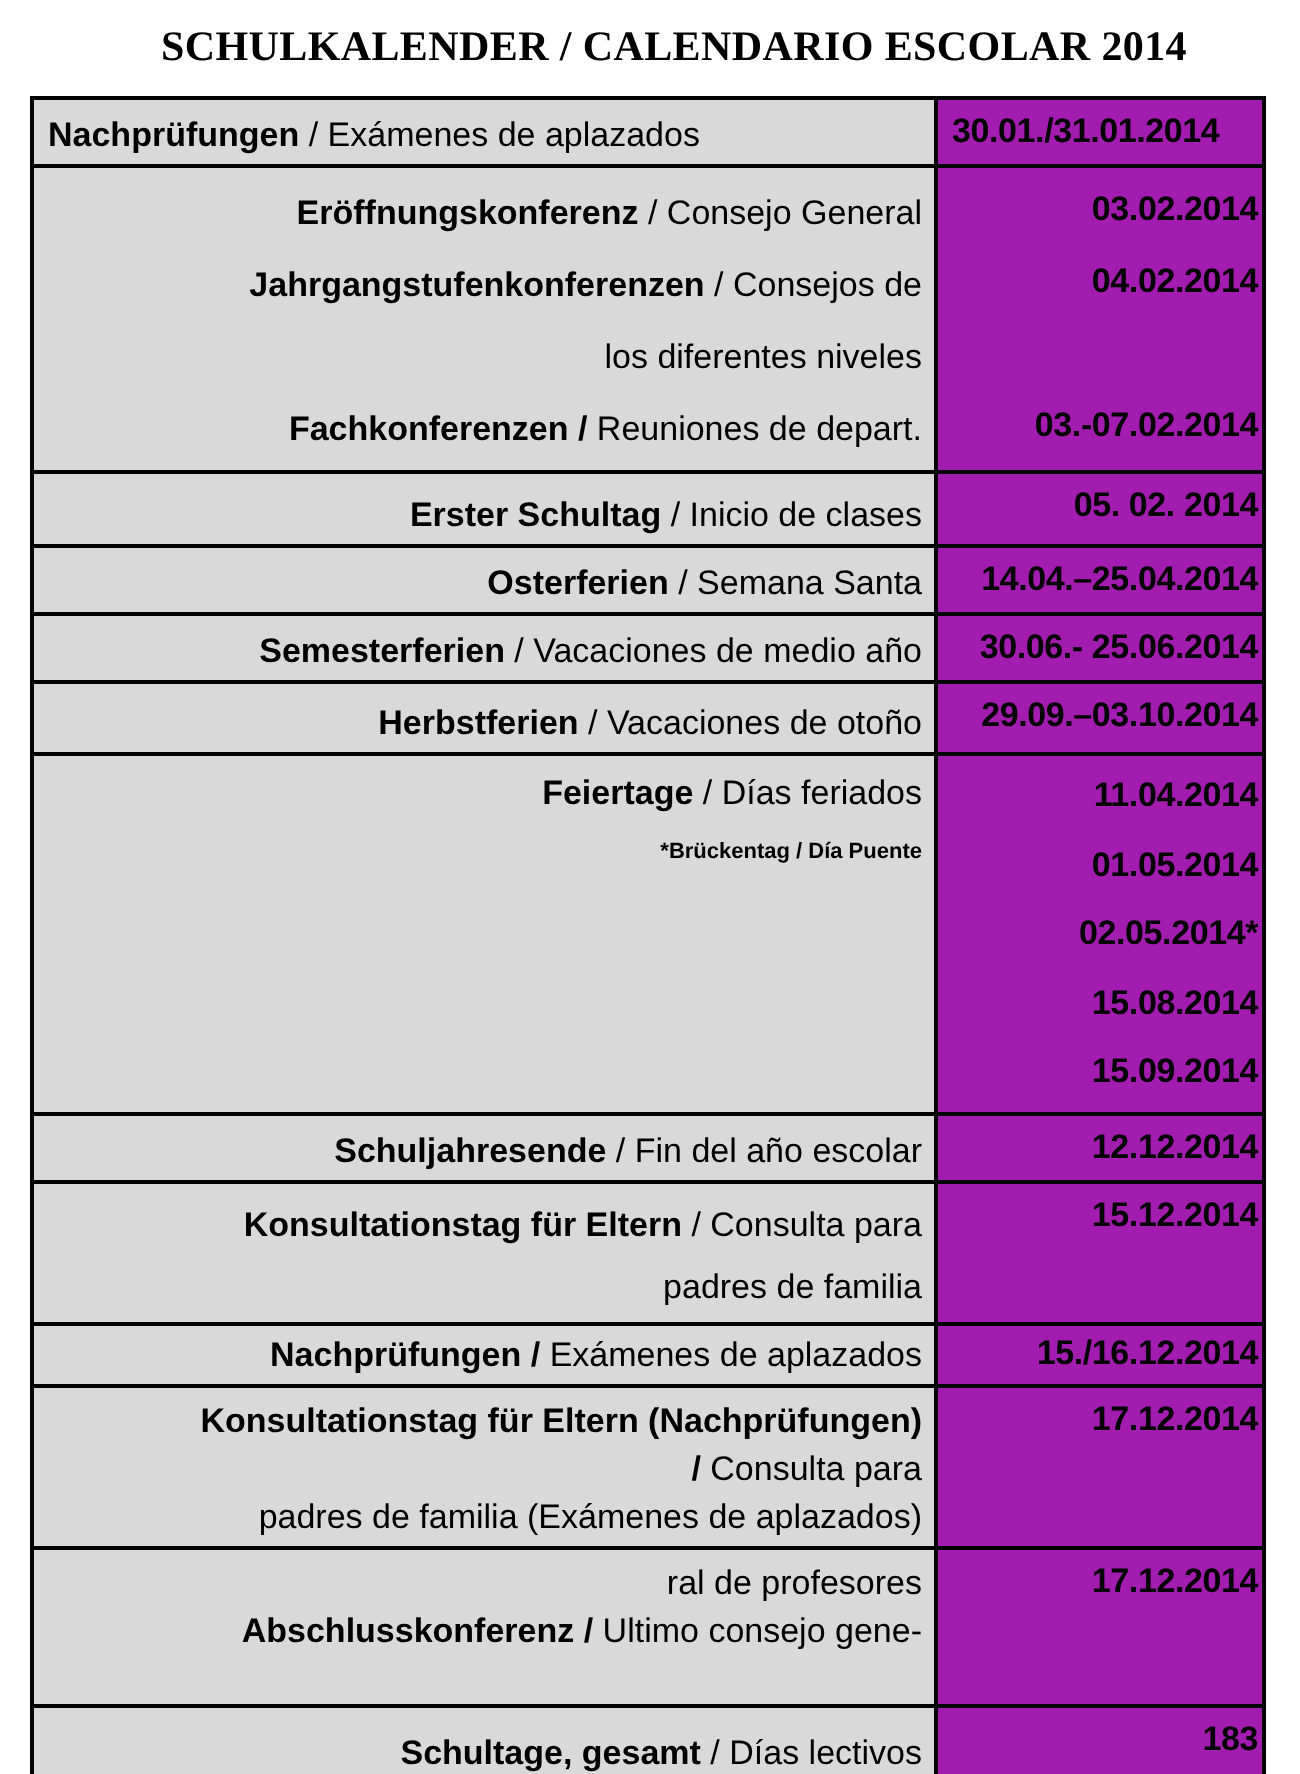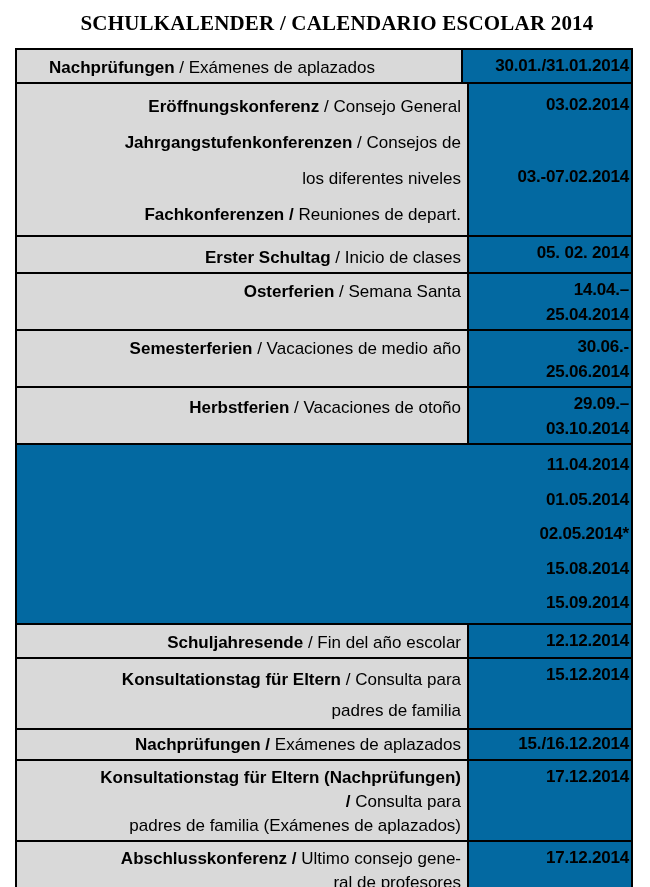--- a/index.html
+++ b/index.html
@@ -37,28 +37,28 @@
     box-sizing: border-box;
     width: 452px;
     background: #d9d9d9;
     border-right: 2px solid #000000;
     padding: 5px 6px 2px 7px;
     font-size: 17px;
   }
   .cr {
     box-sizing: border-box;
     flex: 1;
-    background: #0369a1;
+    background: #a21caf;
     padding: 3px 2px 2px 7px;
     font-size: 17px;
     font-weight: 700;
     letter-spacing: -0.2px;
   }
   .b { font-weight: 700; }
-  .line, .dline { line-height: 25px; margin-left: 25px; }
+  .line, .dline { line-height: 25px; }
   .line:empty::before, .dline:empty::before,
   .line > span:empty { content: "\00a0"; }
   .dline:empty::before { content: "\00a0"; }
   
   .sp-wide .line, .sp-wide .dline { line-height: 36px; }
   
   .sp-med .dline { line-height: 34.5px; }
   
   .sp-mid .line { line-height: 31px; }
   
@@ -89,20 +89,21 @@
 
   <div class="row sp-wide" style="min-height:142px">
     <div class="cl">
       <div class="line"><span class="b">Eröffnungskonferenz</span><span> / Consejo General</span></div>
       <div class="line"><span class="b">Jahrgangstufenkonferenzen</span><span> / Consejos de</span></div>
       <div class="line"><span class="b"></span><span>los diferentes niveles</span></div>
       <div class="line"><span class="b">Fachkonferenzen /</span><span> Reuniones de depart.</span></div>
     </div>
     <div class="cr">
       <div class="dline">03.02.2014</div>
+      <div class="dline">04.02.2014</div>
       <div class="dline"></div>
       <div class="dline">03.-07.02.2014</div>
     </div>
   </div>
 
   <div class="row" style="min-height:36px">
     <div class="cl" style="padding-top:8px">
       <div class="line"><span class="b">Erster Schultag</span><span> / Inicio de clases</span></div>
     </div>
     <div class="cr">
@@ -131,20 +132,24 @@
   <div class="row" style="min-height:35px">
     <div class="cl" style="padding-top:7px">
       <div class="line"><span class="b">Herbstferien</span><span> / Vacaciones de otoño</span></div>
     </div>
     <div class="cr">
       <div class="dline">29.09.–03.10.2014</div>
     </div>
   </div>
 
   <div class="row sp-med" style="min-height:162px">
+    <div class="cl">
+      <div class="line" style="line-height:27px"><span class="b">Feiertage</span><span> / Días feriados</span></div>
+      <div class="note">*Brückentag / Día Puente</div>
+    </div>
     <div class="cr">
       <div class="dline">11.04.2014</div>
       <div class="dline">01.05.2014</div>
       <div class="dline">02.05.2014*</div>
       <div class="dline">15.08.2014</div>
       <div class="dline">15.09.2014</div>
     </div>
   </div>
 
   <div class="row" style="min-height:28px">
@@ -181,22 +186,22 @@
       <div class="line"><span class="b">/</span><span> Consulta para</span></div>
       <div class="line"><span class="b"></span><span>padres de familia (Exámenes de aplazados)</span></div>
     </div>
     <div class="cr">
       <div class="dline">17.12.2014</div>
     </div>
   </div>
 
   <div class="row sp-tight" style="min-height:79px">
     <div class="cl">
+      <div class="line"><span class="b"></span><span>ral de profesores</span></div>
       <div class="line"><span class="b">Abschlusskonferenz /</span><span> Ultimo consejo gene-</span></div>
-      <div class="line"><span class="b"></span><span>ral de profesores</span></div>
     </div>
     <div class="cr">
       <div class="dline">17.12.2014</div>
     </div>
   </div>
 
   <div class="row" style="min-height:40px">
     <div class="cl" style="padding-top:10px">
       <div class="line"><span class="b">Schultage, gesamt</span><span> /  Días lectivos</span></div>
     </div>

